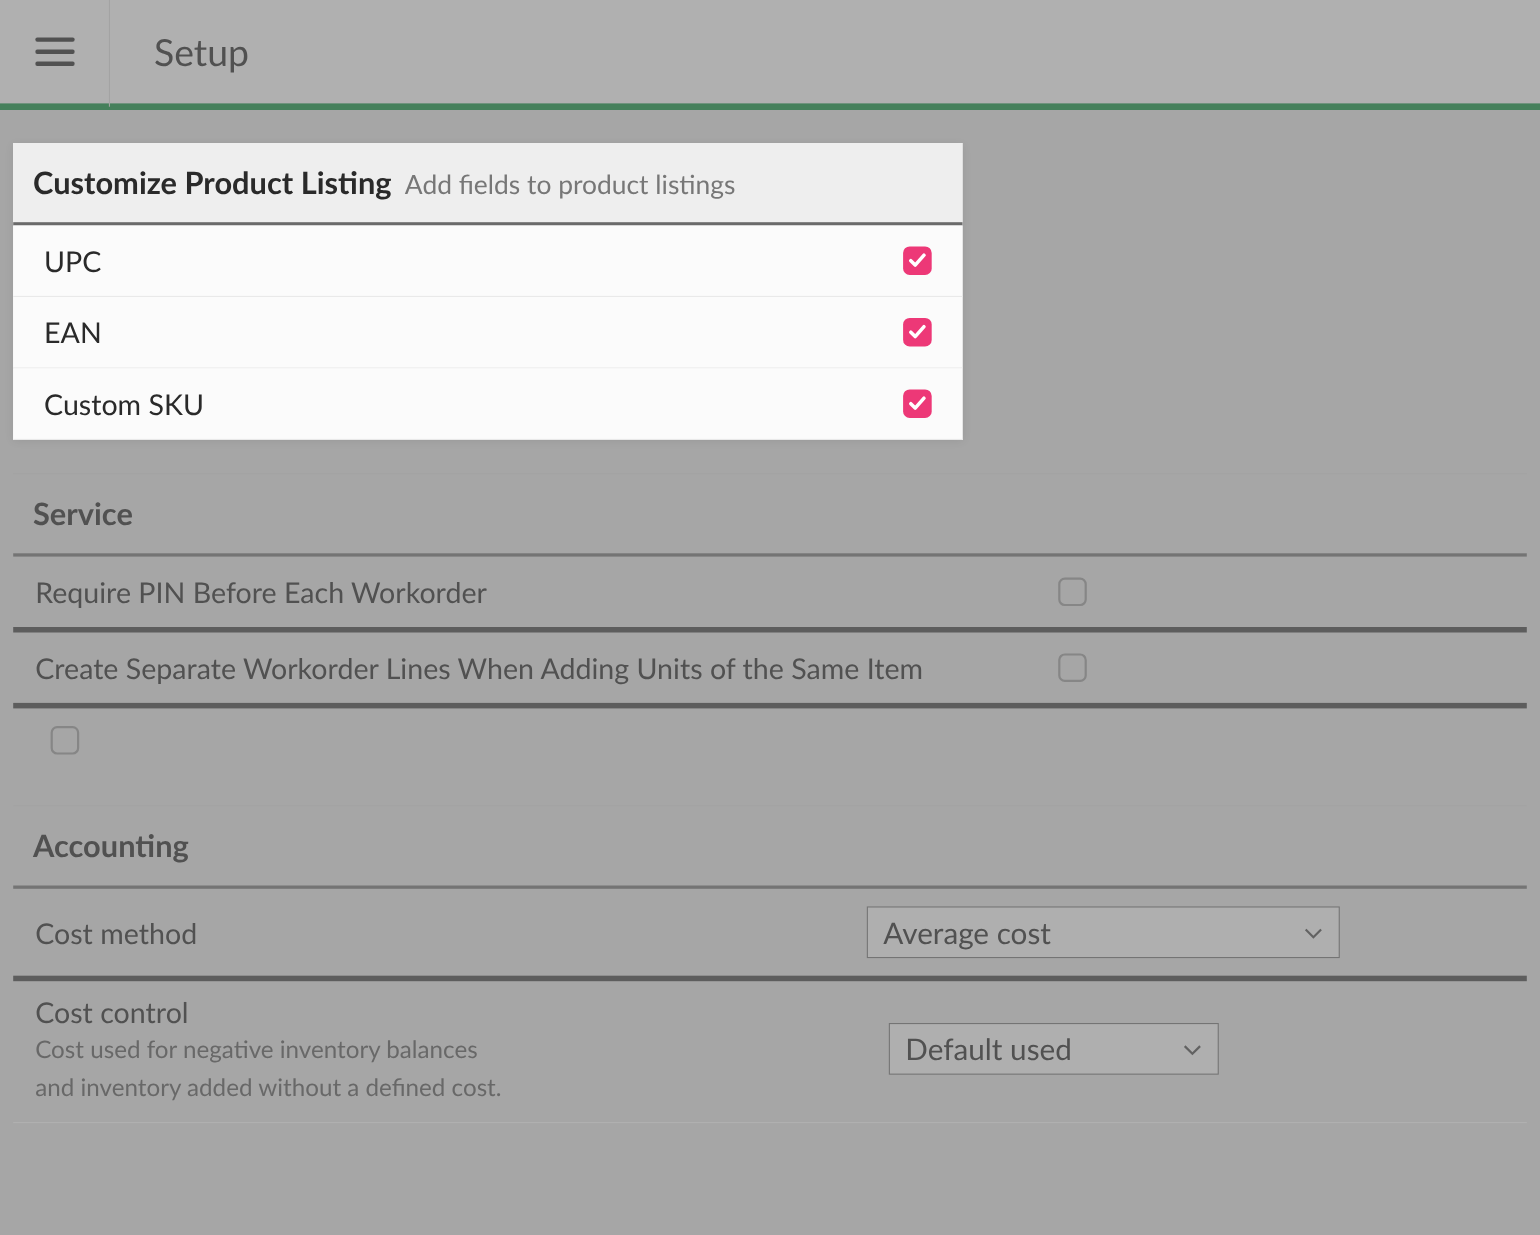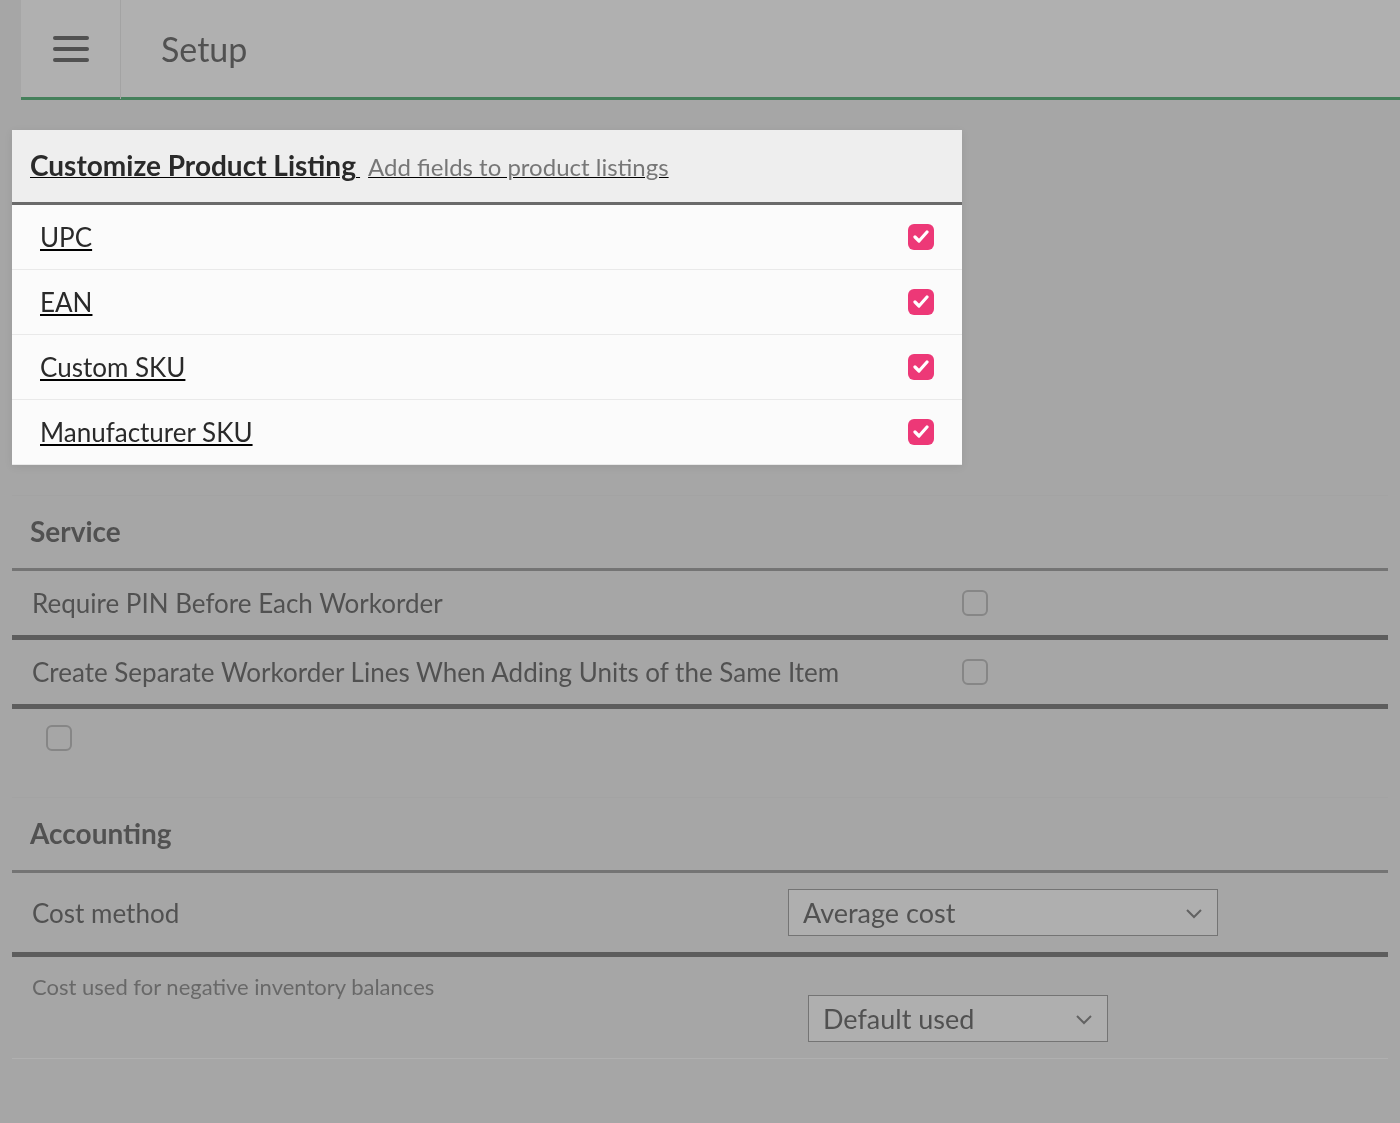--- a/index.html
+++ b/index.html
@@ -24,23 +24,22 @@
     pointer-events: none;
     z-index: 5;
   }
 
   
   .header {
     display: flex;
     align-items: center;
     height: 100px;
     background: #d8d8d8;
-    border-bottom: 3px solid #15803d;
+    border-bottom: 6px solid #15803d;
     position: relative;
-    margin-left: 21px;
   }
   .menu-btn {
     width: 100px;
     height: 100px;
     display: flex;
     align-items: center;
     justify-content: center;
     border-right: 1px solid #bfbfbf;
     cursor: pointer;
   }
@@ -84,26 +83,25 @@
     font-size: 26px;
     color: #2a2a2a;
     background: transparent;
   }
   .row:last-child { border-bottom: none; }
 
   
   .panel-highlight {
     position: relative;
     z-index: 10;
-    width: 950px;
+    width: 863px;
     background: #fff;
     margin-top: 30px;
     margin-left: 12px;
     box-shadow: 0 2px 8px rgba(0,0,0,0.08);
-    text-decoration: underline;
   }
   .panel-highlight .section-header {
     background: #eeeeee;
     border-bottom: 3px solid #6a6a6a;
   }
   .panel-highlight .row {
     background: #fbfbfb;
     border-bottom: 1px solid #e9e9e9;
     padding: 16px 28px;
   }
@@ -203,28 +201,20 @@
   <div class="row">
     <span>EAN</span>
     <span class="chk checked">
       <svg viewBox="0 0 16 16">
           <path d="M2 8 L6 12 L14 3"></path>
         </svg>
     </span>
   </div>
   <div class="row">
     <span>Custom SKU</span>
-    <span class="chk checked">
-      <svg viewBox="0 0 16 16">
-          <path d="M2 8 L6 12 L14 3"></path>
-        </svg>
-    </span>
-  </div>
-  <div class="row">
-    <span>Manufacturer SKU</span>
     <span class="chk checked">
       <svg viewBox="0 0 16 16">
           <path d="M2 8 L6 12 L14 3"></path>
         </svg>
     </span>
   </div>
 </div>
 
 <div class="section">
   <div class="section-header">
@@ -253,21 +243,23 @@
       <span class="select wide">
         <span>Average cost</span>
         <svg viewBox="0 0 18 12">
             <polyline points="2,3 9,10 16,3"></polyline>
           </svg>
       </span>
     </span>
   </div>
   <div class="row-multiline">
     <div class="labelcol">
+      <div class="label-main">Cost control</div>
       <div class="label-sub">Cost used for negative inventory balances</div>
+      <div class="label-sub">and inventory added without a defined cost.</div>
     </div>
     <div class="ctrlcol">
       <span class="select">
         <span>Default used</span>
         <svg viewBox="0 0 18 12">
             <polyline points="2,3 9,10 16,3"></polyline>
           </svg>
       </span>
     </div>
   </div>

